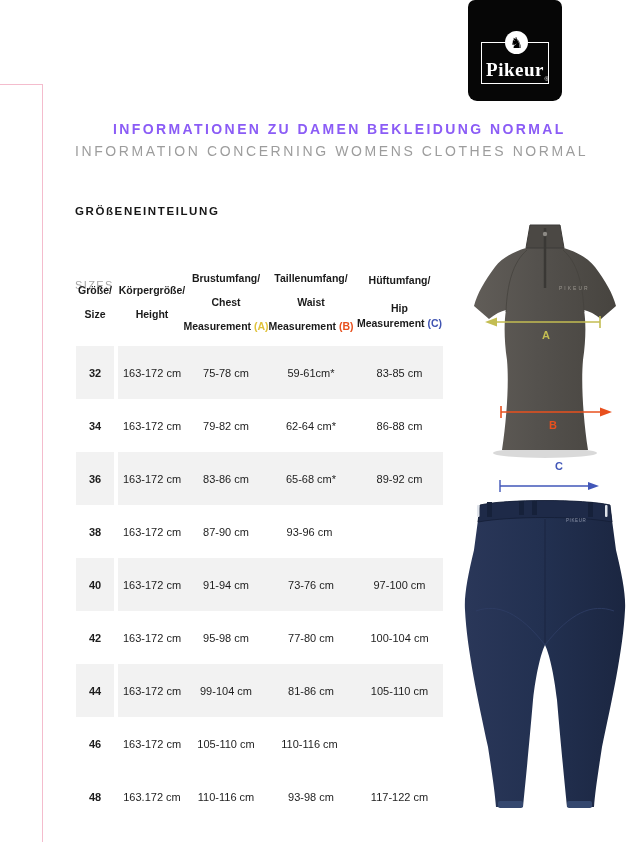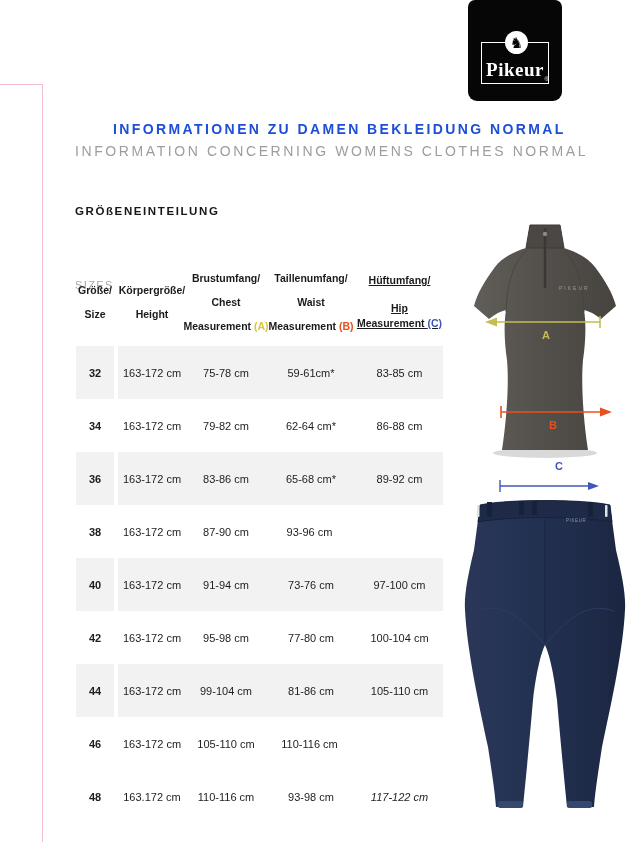--- a/index.html
+++ b/index.html
@@ -28,21 +28,21 @@
   .logo-word {
     position:absolute; left:0; right:0; bottom:2px; text-align:center;
     color:#ffffff; font-family:"Liberation Serif", serif; font-weight:bold; font-size:19px;
     letter-spacing:0.5px;
   }
   .logo-reg { position:absolute; right:-1px; bottom:1px; color:#fff; font-size:6px; }
 
   
   .title-de {
     position:absolute; left:75px; top:121px; font-size:14px; font-weight:bold;
-    color:#1d4ed8; letter-spacing:2.4px; white-space:nowrap;padding-left:38px;
+    color:#8b5cf6; letter-spacing:2.4px; white-space:nowrap;padding-left:38px;
   }
   .title-en {
     position:absolute; left:75px; top:143px; font-size:14px; font-weight:normal;
     color:#9d9d9d; letter-spacing:2.6px; white-space:nowrap;
   }
   .section-de {
     position:absolute; left:75px; top:205px; font-size:11.5px; font-weight:bold;
     color:#161616; letter-spacing:1.6px; white-space:nowrap;
   }
   .section-en {
@@ -113,21 +113,21 @@
         <div class="th spaced" style="width: 80px;">
           <div class="hl">Brustumfang/</div>
           <div class="hl">Chest</div>
           <div class="hl">Measurement <span style="color: rgb(224, 194, 58);">(A)</span></div>
         </div>
         <div class="th spaced" style="width: 90px;">
           <div class="hl">Taillenumfang/</div>
           <div class="hl">Waist</div>
           <div class="hl">Measurement <span style="color: rgb(232, 80, 30);">(B)</span></div>
         </div>
-        <div class="th split" style="width: 87px; text-decoration: underline;">
+        <div class="th split" style="width: 87px;">
           <div class="hl">Hüftumfang/</div>
           <div class="hl">Hip</div>
           <div class="hl">Measurement <span style="color: rgb(64, 84, 178);">(C)</span></div>
         </div>
       </div>
     <div class="tbody" id="tbody">
         <div class="tr">
           <div class="td size shaded" style="width: 38px;">32</div>
           <div class="colgap"></div>
           <div class="rest shaded">
@@ -205,21 +205,21 @@
             <div class="td" style="width: 87px;">110-116 cm</div>
           </div>
         </div>
         <div class="tr">
           <div class="td size" style="width: 38px;">48</div>
           <div class="colgap"></div>
           <div class="rest">
             <div class="td" style="width: 68px;">163.172 cm</div>
             <div class="td" style="width: 80px;">110-116 cm</div>
             <div class="td" style="width: 90px;">93-98 cm</div>
-            <div class="td" style="width: 87px; font-style: italic;">117-122 cm</div>
+            <div class="td" style="width: 87px;">117-122 cm</div>
           </div>
         </div>
       </div>
   </div>
 
   <svg class="shirt-svg" width="180" height="238" viewBox="0 0 180 238">
     <defs>
       <linearGradient id="shirtGrad" x1="0" y1="0" x2="1" y2="0">
         <stop offset="0" stop-color="#615d58"></stop>
         <stop offset="0.45" stop-color="#54514d"></stop>

